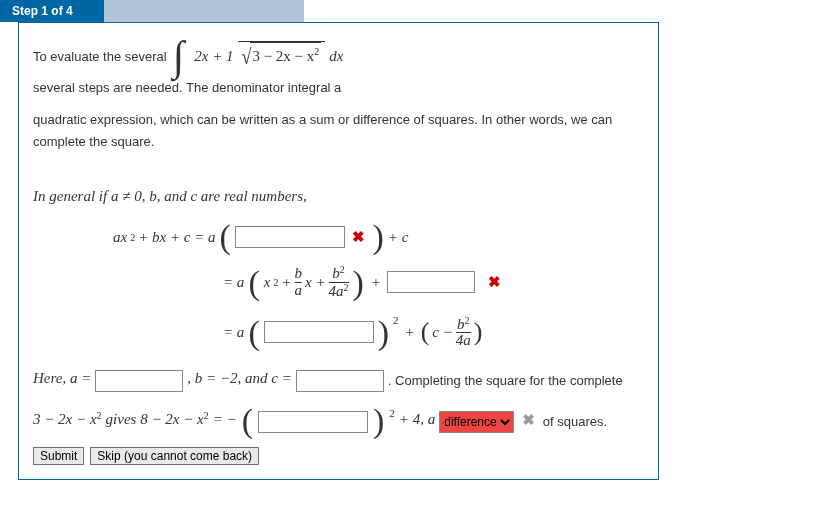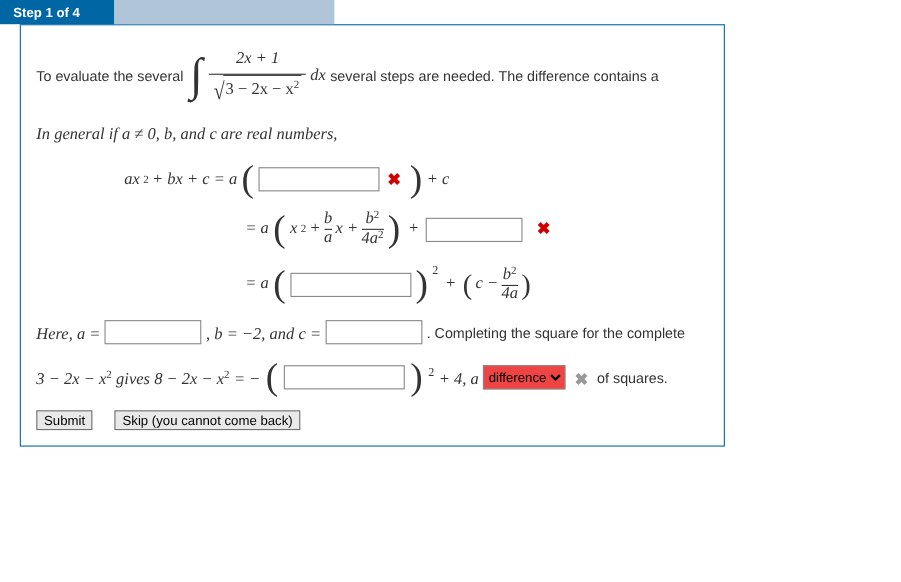--- a/index.html
+++ b/index.html
@@ -57,21 +57,21 @@
   .math-r { font-family: "Times New Roman", serif; font-size: 15px; }
   .sup { font-size: 10px; vertical-align: super; }
   .integral-sym {
     font-family: "Times New Roman", serif;
     font-size: 42px;
     line-height: 0.7;
     margin: 0 2px;
   }
   .frac {
     display: inline-flex;
-    flex-direction: column;
+    flex-direction: row;
     align-items: center;
     vertical-align: middle;
     font-family: "Times New Roman", serif;
     font-size: 14px;
   }
   .frac .num { padding: 0 4px; }
   .frac .den {
     border-top: 1px solid #333;
     padding: 0 4px;
   }
@@ -133,30 +133,30 @@
   }
   .x-icon.grey { color: #999; }
   select.blank {
     border: 1px solid #888;
     height: 22px;
     font-size: 12px;
     background: #ef4444;
   }
   .final-row {
     display: flex;
-    align-items: flex-start;
+    align-items: flex-end;
     flex-wrap: wrap;
     gap: 4px;
     margin: 14px 0;
     line-height: 1.8;
   }
   .btn-row {
     margin-top: 14px;
     display: flex;
-    gap: 20px;
+    gap: 6px;
   }
   button.sys {
     font-family: Arial, sans-serif;
     font-size: 12px;
     border: 1px solid #707070;
     background: #e9e9e9;
     padding: 1px 6px;
     cursor: pointer;
   }
   .sfrac {
@@ -190,25 +190,26 @@
         <span class="den">
           <span class="sqrt">
             <span class="sqrt-sym">√</span>
             <span class="sqrt-bar">
               <span class="math-r">3 − 2x − x</span><span class="math-r sup">2</span>
             </span>
           </span>
         </span>
       </span>
       <span class="math-i"> dx</span>
-      <span> several steps are needed. The difference contains a</span>
-    </div>
-
-
-    <div class="para" style="margin-top:12px">
+      <span> several steps are needed. The denominator integral a</span>
+    </div>
+
+    <div class="para">quadratic expression, which can be written as a sum or difference of squares. In other words, we can complete the square.</div>
+
+    <div class="para" style="margin-top:31px">
       <span class="math-i">In general if a ≠ 0,  b, and c are real numbers,</span>
     </div>
 
     <div class="eq-row">
       <span class="math-i">ax</span>
         <span class="sup math-r">2</span>
       <span class="math-i"> + bx + c = a</span>
       <span class="big-paren">(</span>
       <input class="blank w-lg" style="">
       <span class="x-icon">✖</span>

